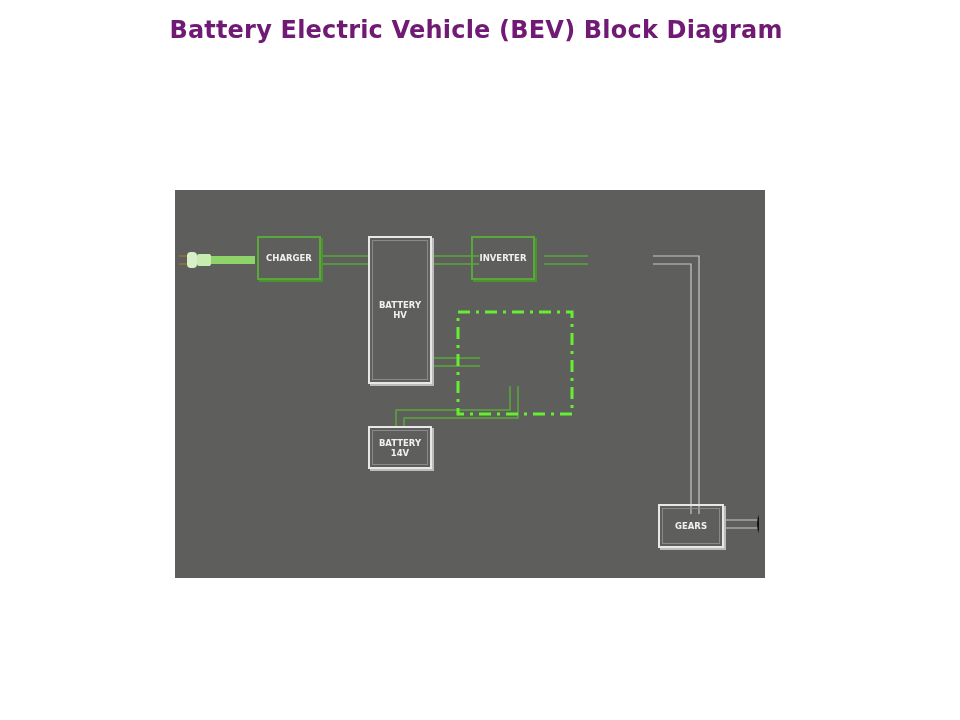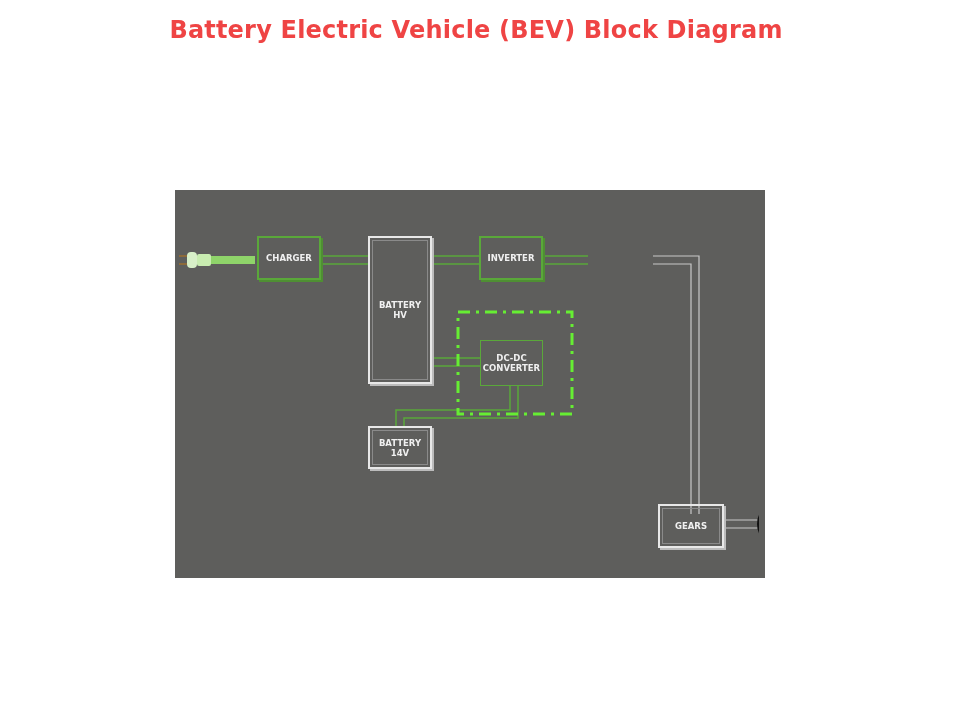--- a/index.html
+++ b/index.html
@@ -1,19 +1,19 @@
 <!DOCTYPE html>
 <html><head>
 <meta charset="utf-8">
 <style>
   html, body { margin:0; padding:0; background:#ffffff; }
   body { width:960px; height:720px; position:relative; overflow:hidden; font-family:"DejaVu Sans", sans-serif; }
   .title {
     position:absolute; left:0; top:16px; width:952px; text-align:center;
-    font-family:"DejaVu Sans", sans-serif; font-weight:bold; font-size:24px; color:#ef4444;
+    font-family:"DejaVu Sans", sans-serif; font-weight:bold; font-size:24px; color:#701a75;
     letter-spacing:0.2px;
   }
   .panel {
     position:absolute; left:175px; top:190px; width:590px; height:388px;
     background:#5e5e5c; overflow:hidden;
   }
   .panel svg { position:absolute; left:0; top:0; }
   .blk {
     position:absolute; box-sizing:border-box;
     display:flex; align-items:center; justify-content:center; text-align:center;
@@ -85,29 +85,25 @@
 
   <div class="blk green" style="left:82px; top:46px; width:64px; height:44px;">
     <span>CHARGER</span>
   </div>
 
   <div class="blk white" style="left:193px; top:46px; width:64px; height:148px;">
     <span>BATTERY
 HV</span>
   </div>
 
-  <div class="blk green" style="left:304px; top:46px; width:64px; height:44px;">
+  <div class="blk green" style="left:296px; top:46px; width:64px; height:44px;">
     <span>INVERTER</span>
   </div>
 
 
-  <div class="blk green" style="left:305px; top:150px; width:63px; height:46px; box-shadow:none; border-width:1.5px;">
-    <span>DC-DC
-CONVERTER</span>
-  </div>
 
   <div class="blk white" style="left:193px; top:236px; width:64px; height:43px;">
     <span>BATTERY
 14V</span>
   </div>
 
   <div class="blk white" style="left:483px; top:314px; width:66px; height:44px;justify-content:center;">
     <span>GEARS</span>
   </div>
 </div>

